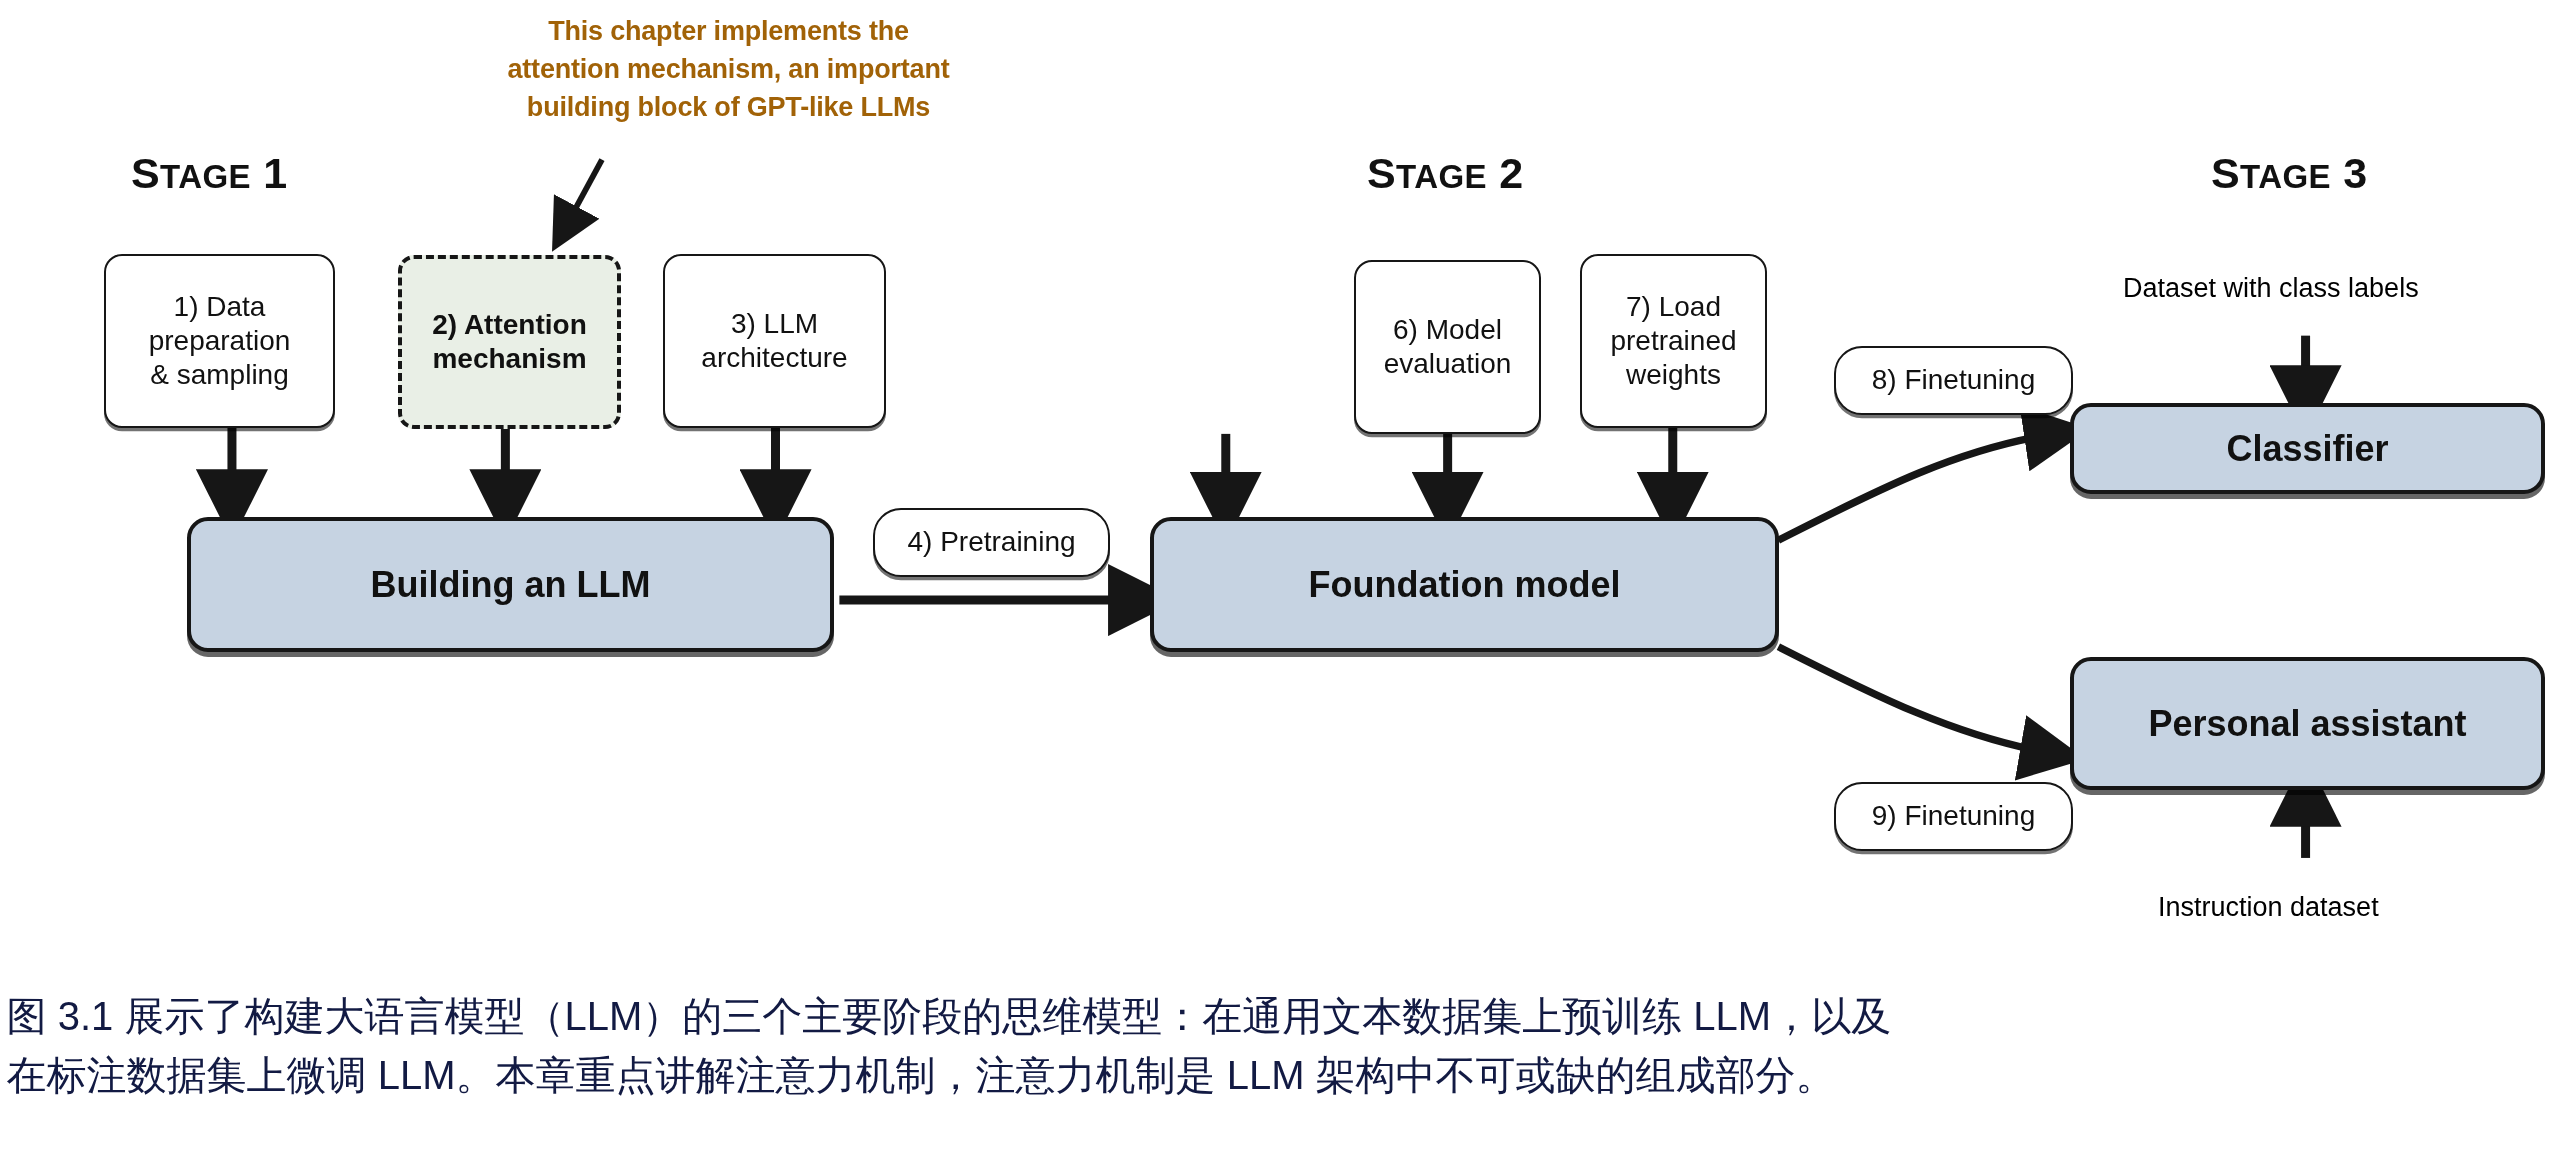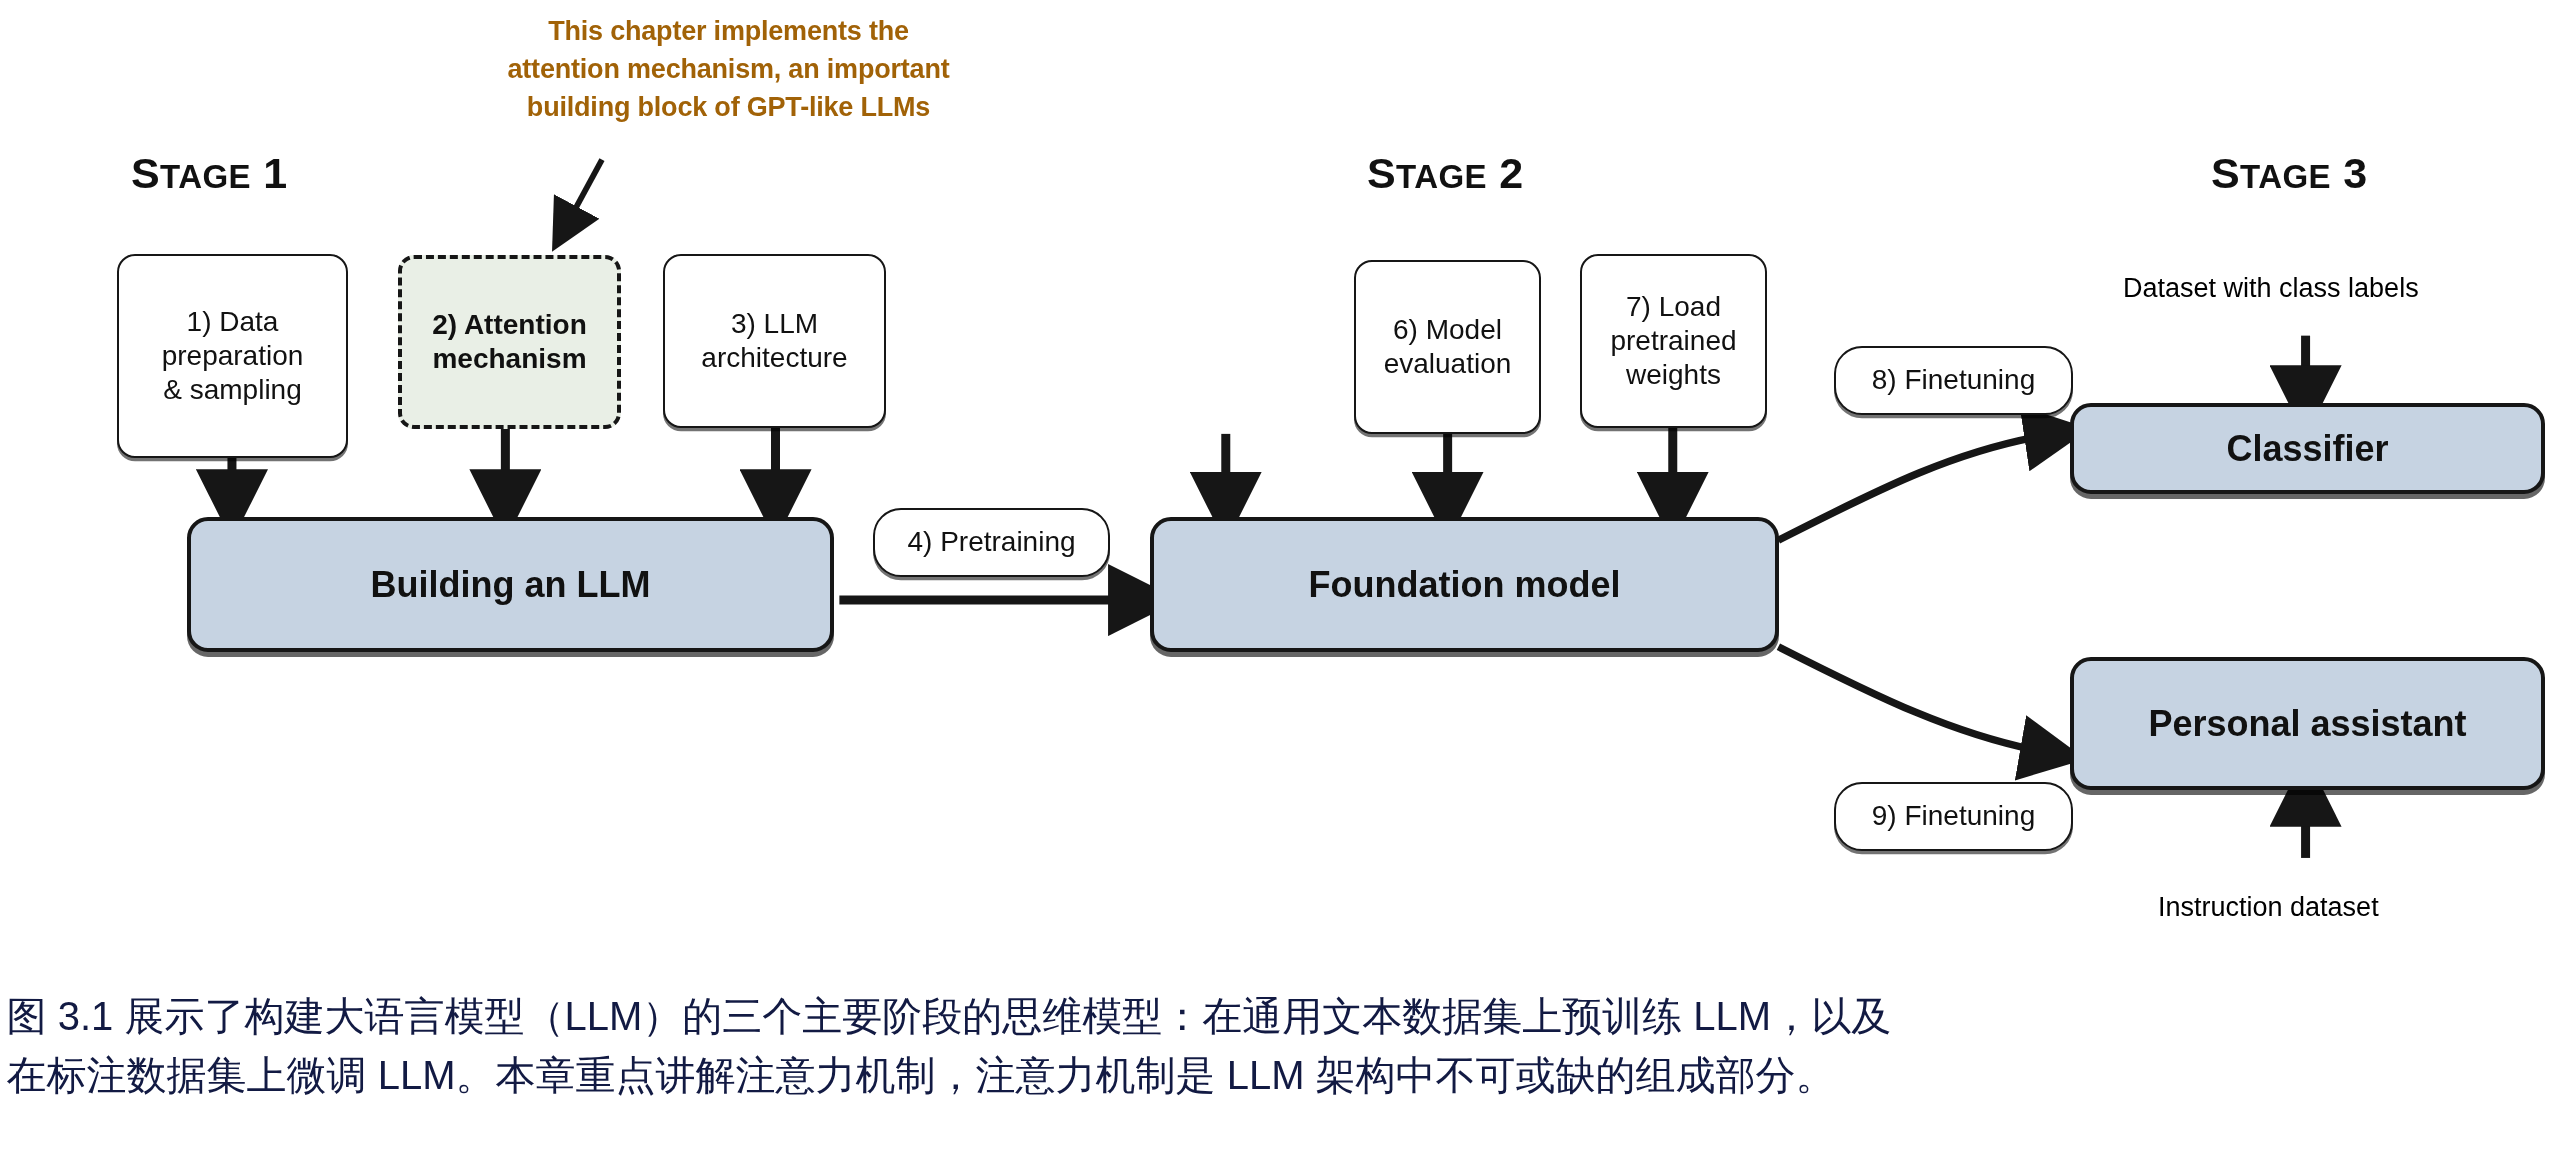--- a/index.html
+++ b/index.html
@@ -171,21 +171,21 @@
   </div>
 
   <div class="abs stage-header" style="left:1367px; top:152px;">
     <span class="cap">S</span><span class="small">TAGE</span><span class="cap">&nbsp;2</span>
   </div>
 
   <div class="abs stage-header" style="left:2211px; top:152px;">
     <span class="cap">S</span><span class="small">TAGE</span><span class="cap">&nbsp;3</span>
   </div>
 
-  <div class="abs node node-small" style="left:117px; top:254px; width:231px; height:204px;">
+  <div class="abs node node-small" style="left:104px; top:254px; width:231px; height:174px;">
     <div>
       <div>1) Data</div>
       <div>preparation</div>
       <div>&amp; sampling</div>
     </div>
   </div>
 
   <div class="abs node node-dashed" style="left:398px; top:255px; width:223px; height:174px;">
     <div>
       <div>2) Attention</div>

